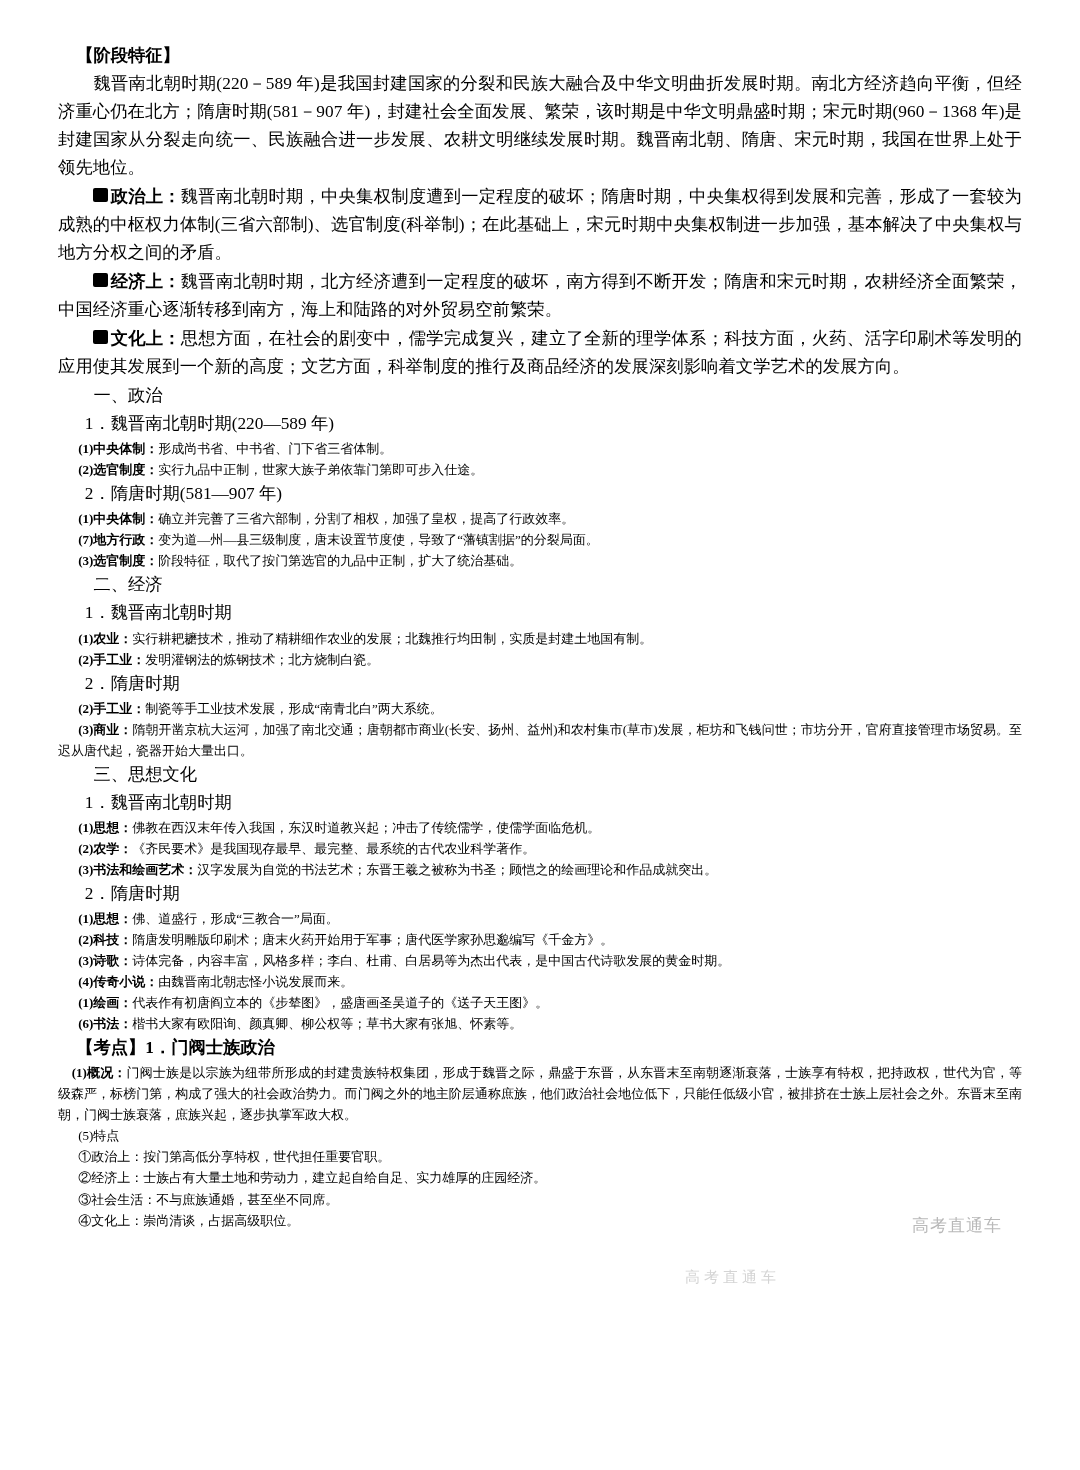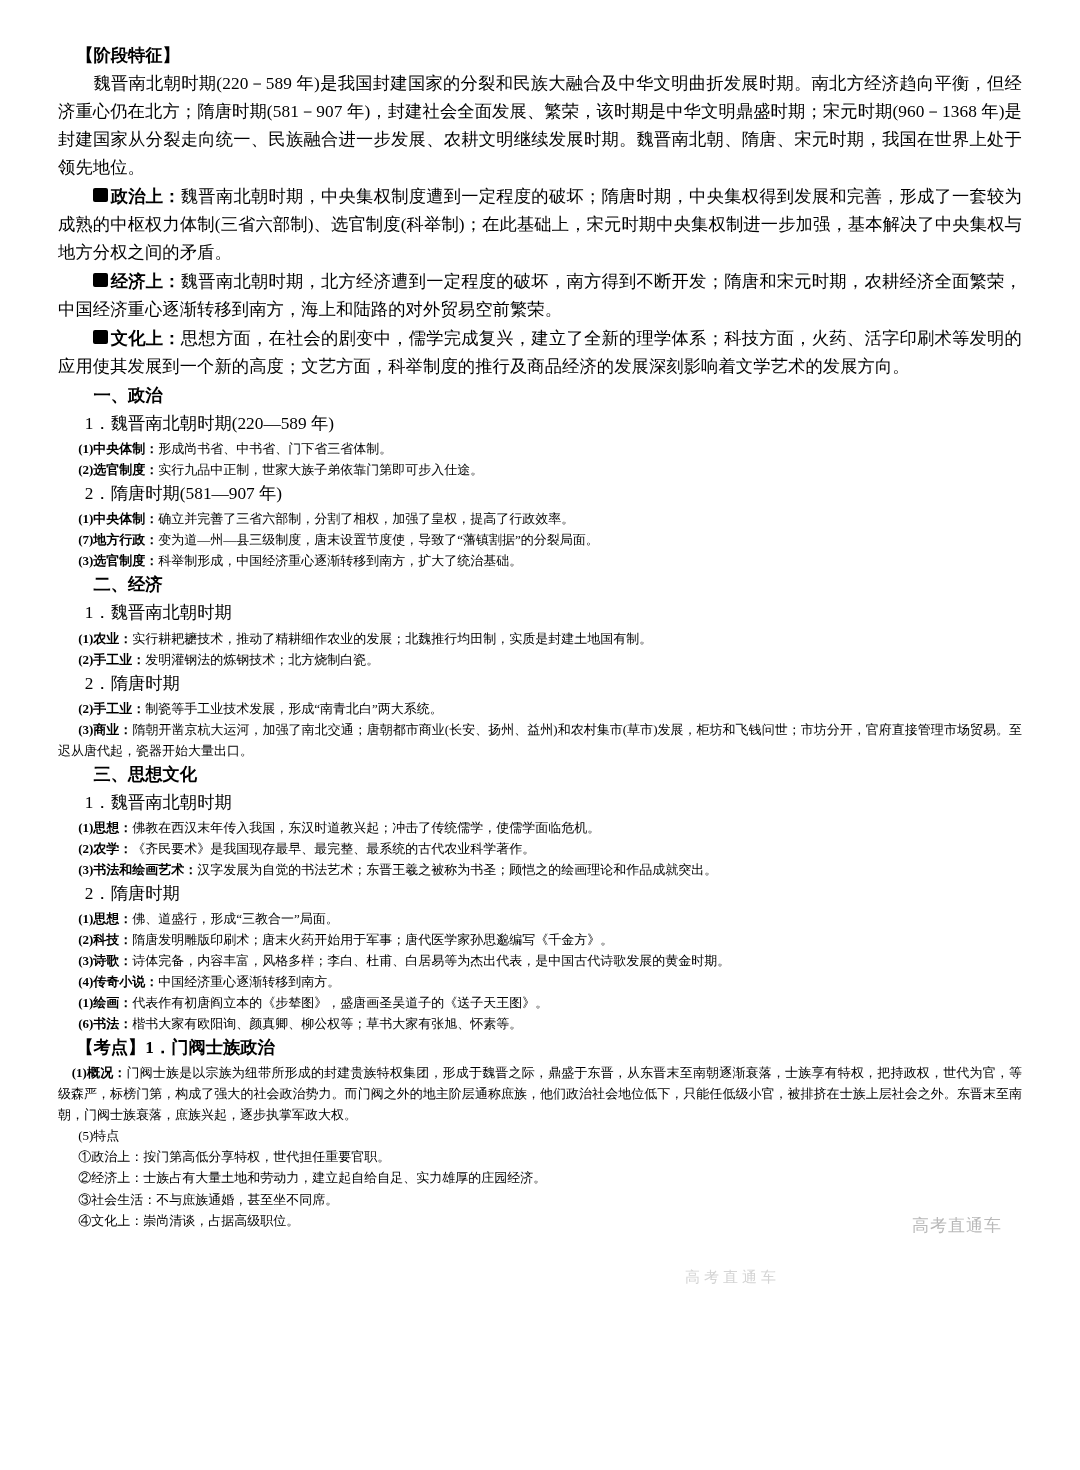--- a/index.html
+++ b/index.html
@@ -32,21 +32,21 @@
   .indent2 { text-indent: 2.05em; }
   .bold { font-weight: bold; }
   .heading-bracket {
     font-weight: bold;
     font-size: 17.3px;
     text-indent: 1.05em;
     line-height: 1.62;
     margin: 0;
   }
   .sec-title {
-    font-weight: bold;
+    font-weight: normal;
     font-size: 17.3px;
     text-indent: 2.05em;
     line-height: 1.62;
     margin: 0;
   }
   .sub-title {
     font-weight: normal;
     font-size: 17.3px;
     text-indent: 1.55em;
     line-height: 1.62;
@@ -121,40 +121,40 @@
     <span class="numbox">3</span><span class="bold">文化上：</span><span>思想方面，在社会的剧变中，儒学完成复兴，建立了全新的理学体系；科技方面，火药、活字印刷术等发明的应用使其发展到一个新的高度；文艺方面，科举制度的推行及商品经济的发展深刻影响着文学艺术的发展方向。</span>
   </p>
 
   <p class="sec-title">一、政治</p>
   <p class="sub-title">1．魏晋南北朝时期(220—589 年)</p>
   <p class="item"><span class="lbl">(1)中央体制：</span><span>形成尚书省、中书省、门下省三省体制。</span></p>
   <p class="item"><span class="lbl">(2)选官制度：</span><span>实行九品中正制，世家大族子弟依靠门第即可步入仕途。</span></p>
   <p class="sub-title">2．隋唐时期(581—907 年)</p>
   <p class="item"><span class="lbl">(1)中央体制：</span><span>确立并完善了三省六部制，分割了相权，加强了皇权，提高了行政效率。</span></p>
   <p class="item"><span class="lbl">(7)地方行政：</span><span>变为道—州—县三级制度，唐末设置节度使，导致了“藩镇割据”的分裂局面。</span></p>
-  <p class="item"><span class="lbl">(3)选官制度：</span><span>科举制形成，中国经济重心逐渐转移到南方，扩大了统治基础。</span></p>
+  <p class="item"><span class="lbl">(3)选官制度：</span><span>阶段特征，取代了按门第选官的九品中正制，扩大了统治基础。</span></p>
 
   <p class="sec-title">二、经济</p>
   <p class="sub-title">1．魏晋南北朝时期</p>
   <p class="item"><span class="lbl">(1)农业：</span><span>实行耕耙耱技术，推动了精耕细作农业的发展；北魏推行均田制，实质是封建土地国有制。</span></p>
   <p class="item"><span class="lbl">(2)手工业：</span><span>发明灌钢法的炼钢技术；北方烧制白瓷。</span></p>
   <p class="sub-title">2．隋唐时期</p>
   <p class="item"><span class="lbl">(2)手工业：</span><span>制瓷等手工业技术发展，形成“南青北白”两大系统。</span></p>
   <p class="item"><span class="lbl">(3)商业：</span><span>隋朝开凿京杭大运河，加强了南北交通；唐朝都市商业(长安、扬州、益州)和农村集市(草市)发展，柜坊和飞钱问世；市坊分开，官府直接管理市场贸易。至迟从唐代起，瓷器开始大量出口。</span></p>
 
   <p class="sec-title">三、思想文化</p>
   <p class="sub-title">1．魏晋南北朝时期</p>
   <p class="item"><span class="lbl">(1)思想：</span><span>佛教在西汉末年传入我国，东汉时道教兴起；冲击了传统儒学，使儒学面临危机。</span></p>
   <p class="item"><span class="lbl">(2)农学：</span><span>《齐民要术》是我国现存最早、最完整、最系统的古代农业科学著作。</span></p>
   <p class="item"><span class="lbl">(3)书法和绘画艺术：</span><span>汉字发展为自觉的书法艺术；东晋王羲之被称为书圣；顾恺之的绘画理论和作品成就突出。</span></p>
   <p class="sub-title">2．隋唐时期</p>
   <p class="item"><span class="lbl">(1)思想：</span><span>佛、道盛行，形成“三教合一”局面。</span></p>
   <p class="item"><span class="lbl">(2)科技：</span><span>隋唐发明雕版印刷术；唐末火药开始用于军事；唐代医学家孙思邈编写《千金方》。</span></p>
   <p class="item"><span class="lbl">(3)诗歌：</span><span>诗体完备，内容丰富，风格多样；李白、杜甫、白居易等为杰出代表，是中国古代诗歌发展的黄金时期。</span></p>
-  <p class="item"><span class="lbl">(4)传奇小说：</span><span>中国经济重心逐渐转移到南方。</span></p>
+  <p class="item"><span class="lbl">(4)传奇小说：</span><span>由魏晋南北朝志怪小说发展而来。</span></p>
   <p class="item"><span class="lbl">(1)绘画：</span><span>代表作有初唐阎立本的《步辇图》，盛唐画圣吴道子的《送子天王图》。</span></p>
   <p class="item"><span class="lbl">(6)书法：</span><span>楷书大家有欧阳询、颜真卿、柳公权等；草书大家有张旭、怀素等。</span></p>
 
   <p class="heading-bracket">【考点】1．门阀士族政治</p>
   <p class="item" style="text-indent:1.05em;"><span class="lbl">(1)概况：</span><span>门阀士族是以宗族为纽带所形成的封建贵族特权集团，形成于魏晋之际，鼎盛于东晋，从东晋末至南朝逐渐衰落，士族享有特权，把持政权，世代为官，等级森严，标榜门第，构成了强大的社会政治势力。而门阀之外的地主阶层通称庶族，他们政治社会地位低下，只能任低级小官，被排挤在士族上层社会之外。东晋末至南朝，门阀士族衰落，庶族兴起，逐步执掌军政大权。</span></p>
   <p class="item">(5)特点</p>
   <p class="item"><span class="circled">①政治上：</span><span>按门第高低分享特权，世代担任重要官职。</span></p>
   <p class="item"><span class="circled">②经济上：</span><span>士族占有大量土地和劳动力，建立起自给自足、实力雄厚的庄园经济。</span></p>
   <p class="item"><span class="circled">③社会生活：</span><span>不与庶族通婚，甚至坐不同席。</span></p>
   <p class="item"><span class="circled">④文化上：</span><span>崇尚清谈，占据高级职位。</span></p>

